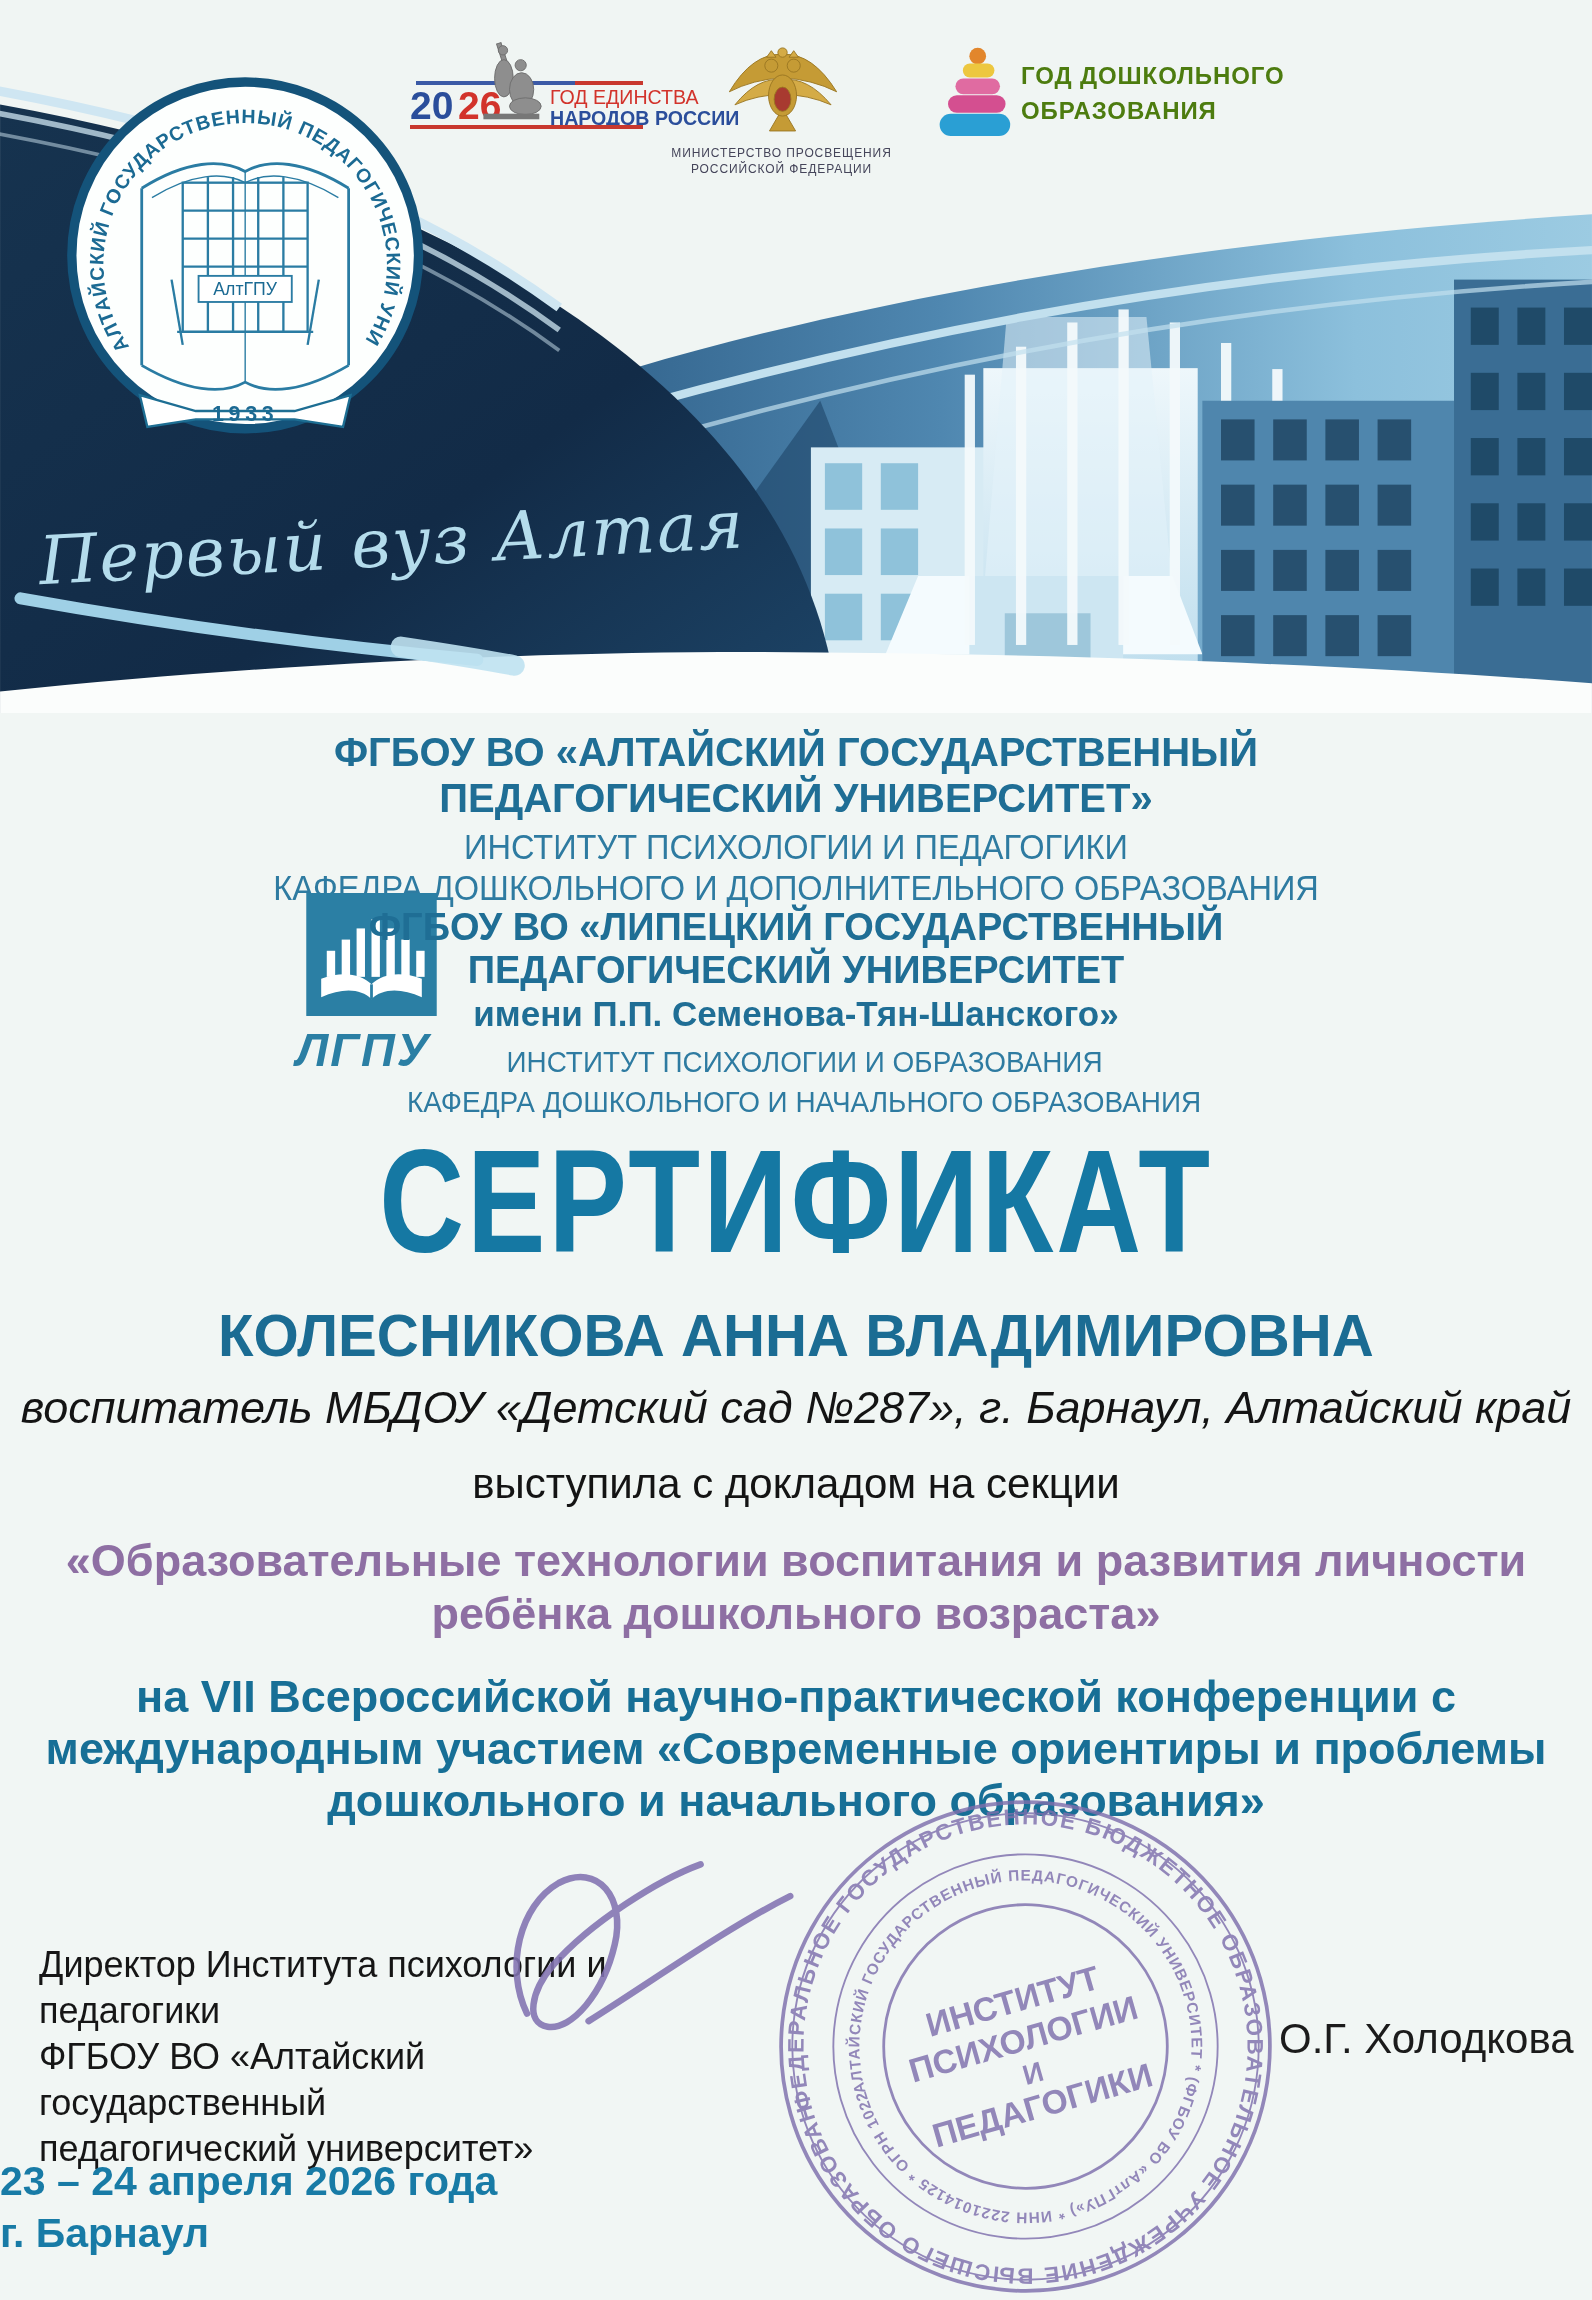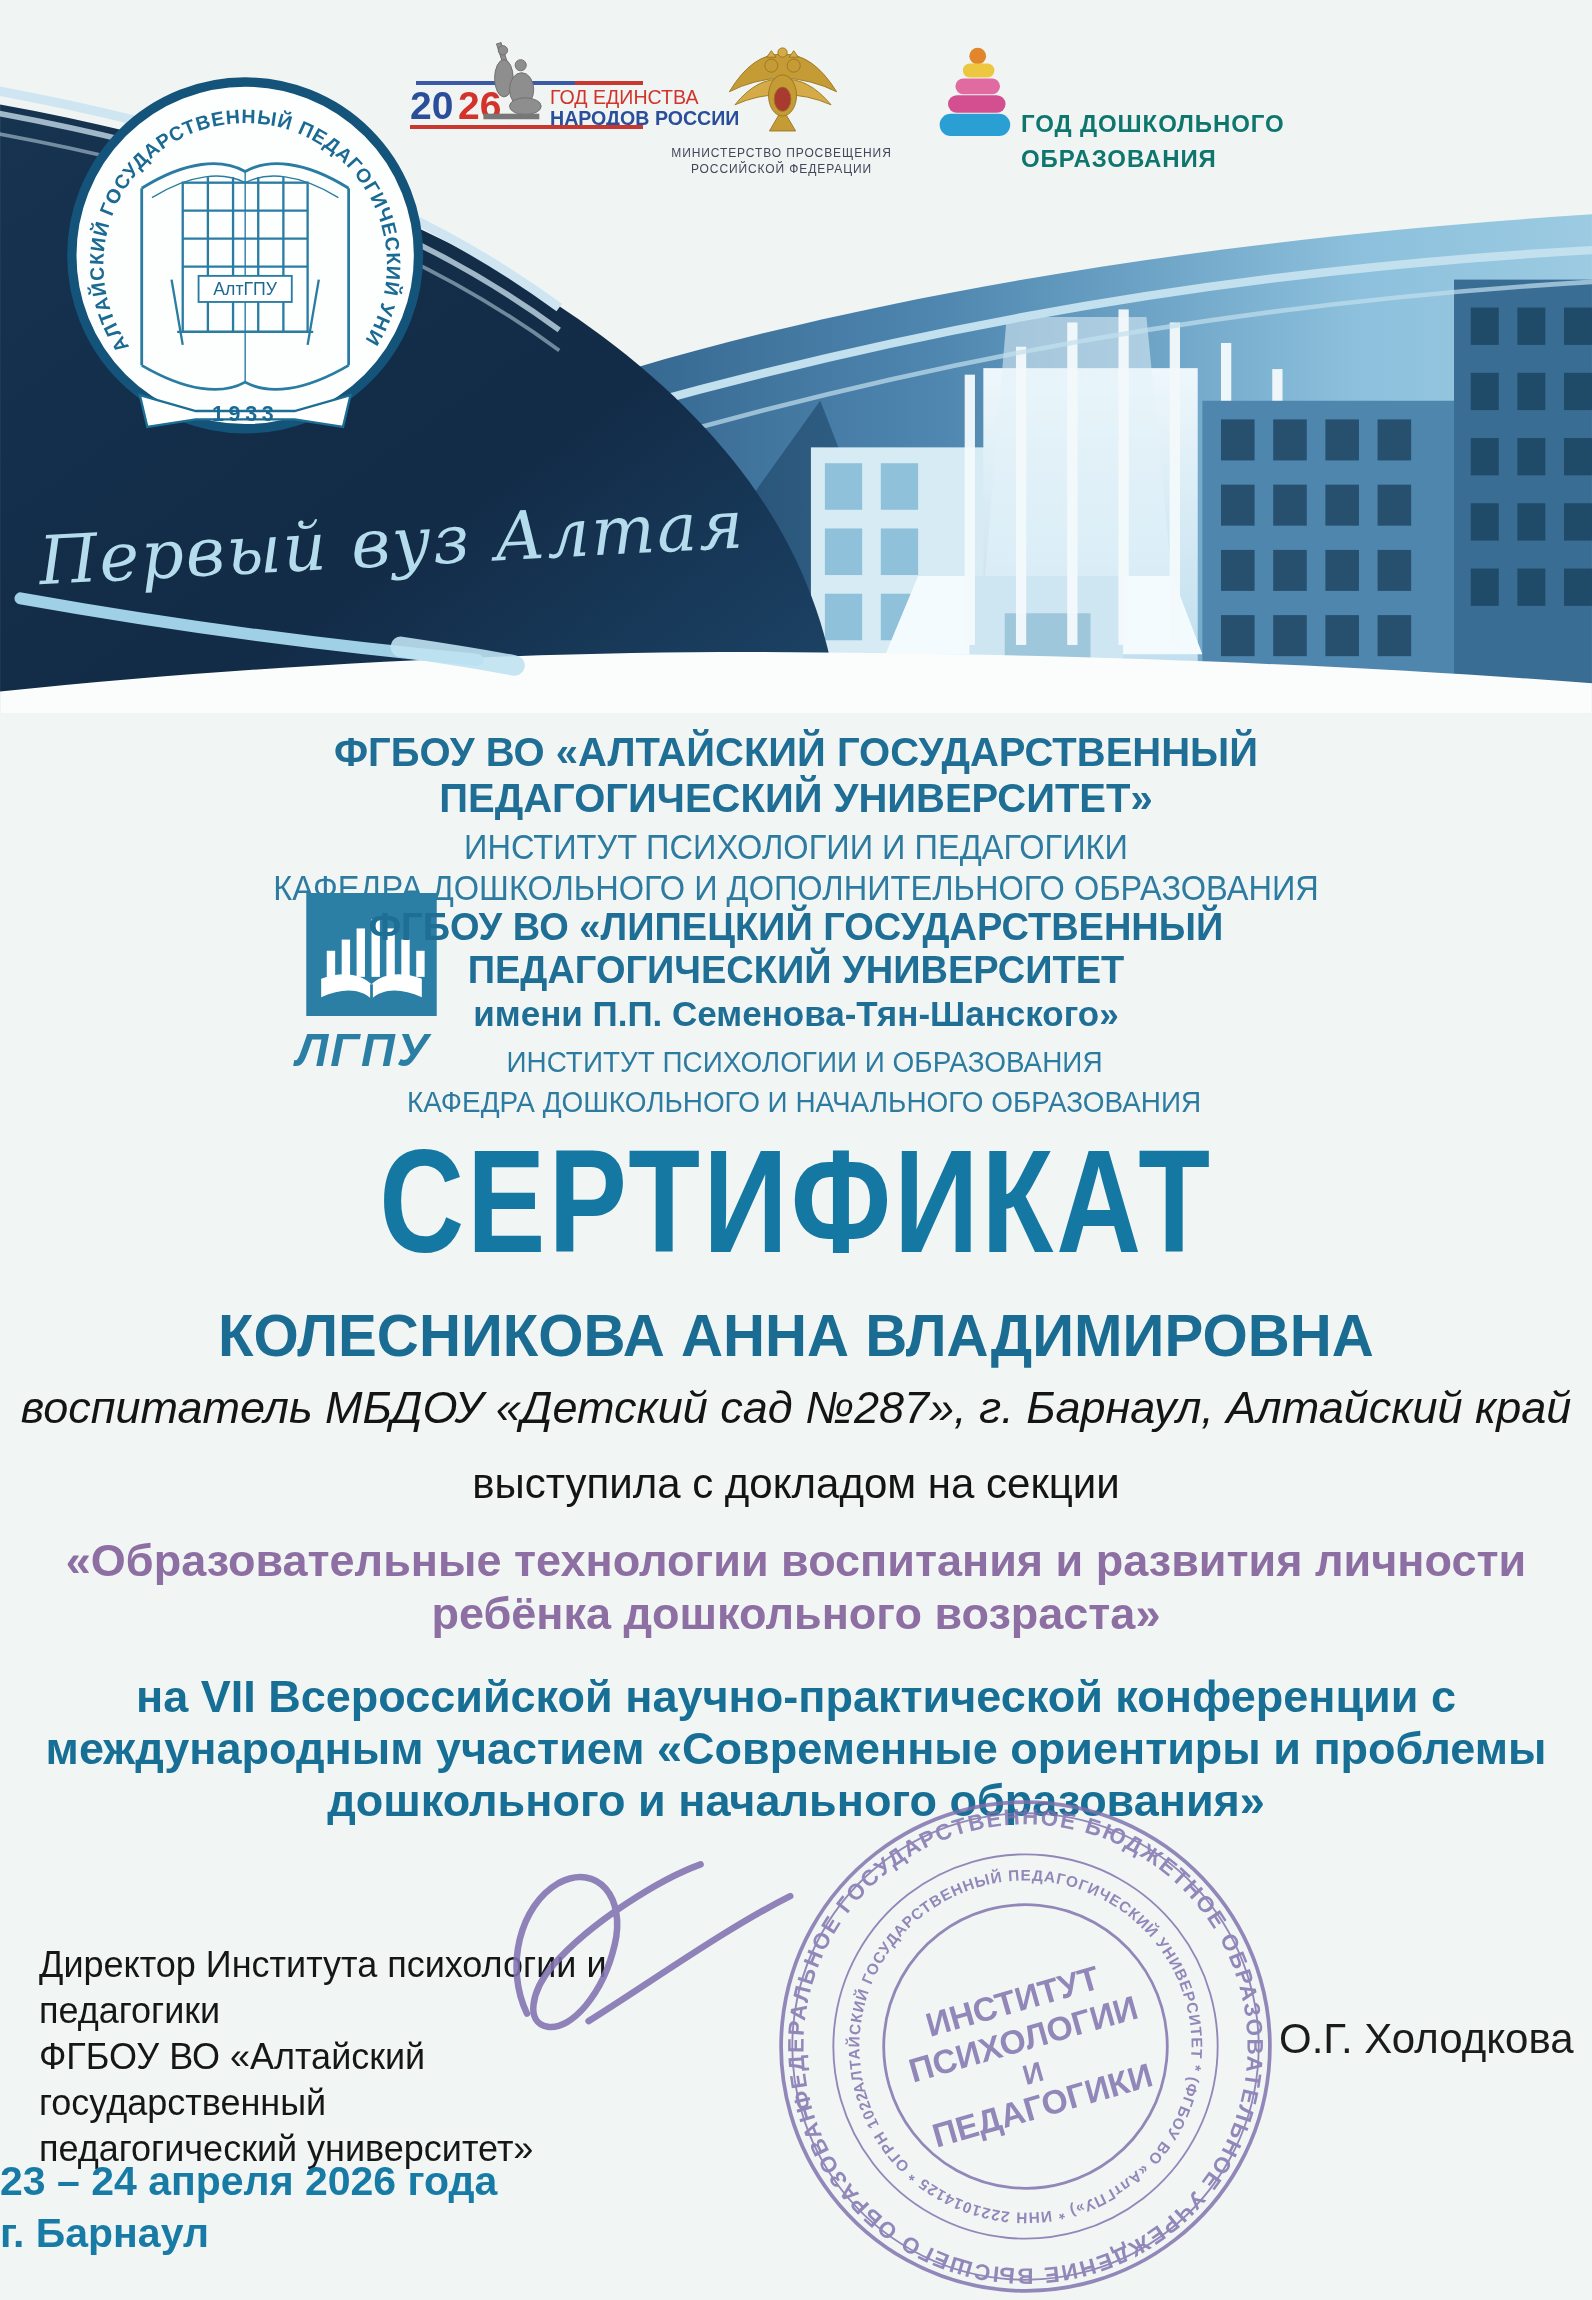--- a/index.html
+++ b/index.html
@@ -36,22 +36,22 @@
   .unity{left:410px;top:47px;width:233px;height:80px;}
   .unity .tline{position:absolute;left:5.6px;top:34px;width:227px;height:3.7px;
      background:linear-gradient(90deg,#3b5aa6 0 70%,#c8382e 70% 100%);}
   .unity .bline{position:absolute;left:0;top:78px;width:233px;height:3.7px;background:#c8382e;}
   .unity .y20{position:absolute;left:0;top:37px;font-weight:bold;font-size:39px;color:#2b4e9b;}
   .unity .y26{position:absolute;left:48px;top:37px;font-weight:bold;font-size:39px;color:#d2332b;}
   .unity .t1{position:absolute;left:140px;top:39px;font-weight:normal;font-size:19.6px;color:#d2332b;white-space:nowrap;}
   .unity .t2{position:absolute;left:140px;top:60px;font-weight:bold;font-size:19.6px;color:#2b4e9b;white-space:nowrap;}
   .ministry{left:651px;top:145px;width:261px;text-align:center;color:#45455a;font-size:12px;
             line-height:16px;letter-spacing:0.9px;}
-  .preschool-text{left:1021px;top:58px;text-align:left;color:#0f766e;font-weight:bold;
-            font-size:24px;line-height:35px;letter-spacing:0.9px;margin-top:48px;}
+  .preschool-text{left:1021px;top:58px;text-align:left;color:#4d7c0f;font-weight:bold;
+            font-size:24px;line-height:35px;letter-spacing:0.9px;}
 </style>
 </head>
 <body>
 
 <div id="page">
 
   <svg class="abs" style="left:0;top:0" width="1592" height="713" viewBox="0 0 1708 765">
     <defs>
       <linearGradient id="panelGrad" x1="0" y1="0" x2="1" y2="0">
         <stop offset="0" stop-color="#24527b"></stop>

